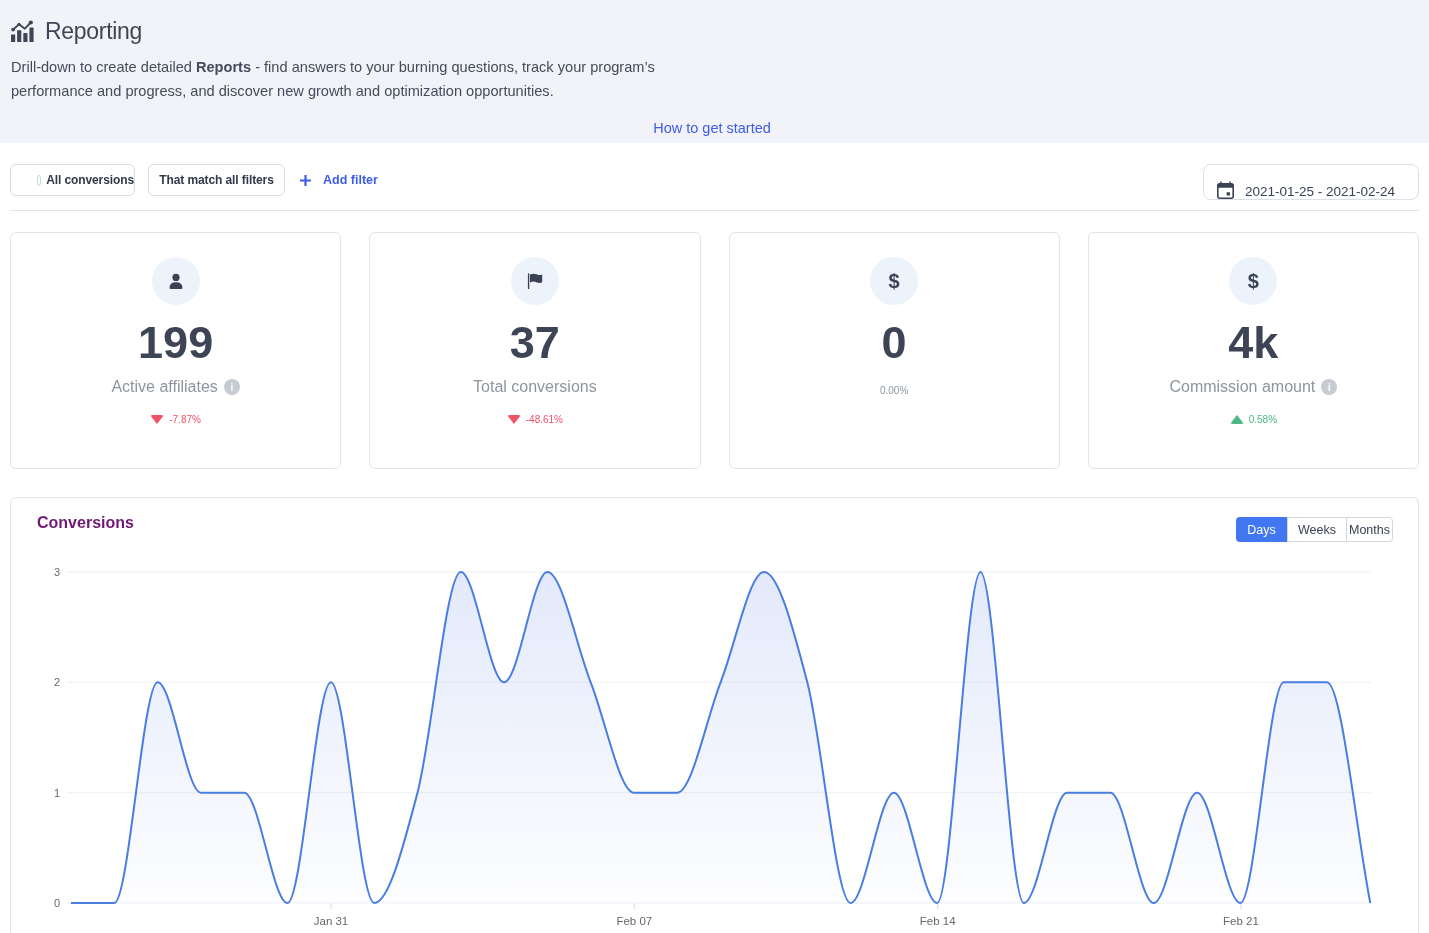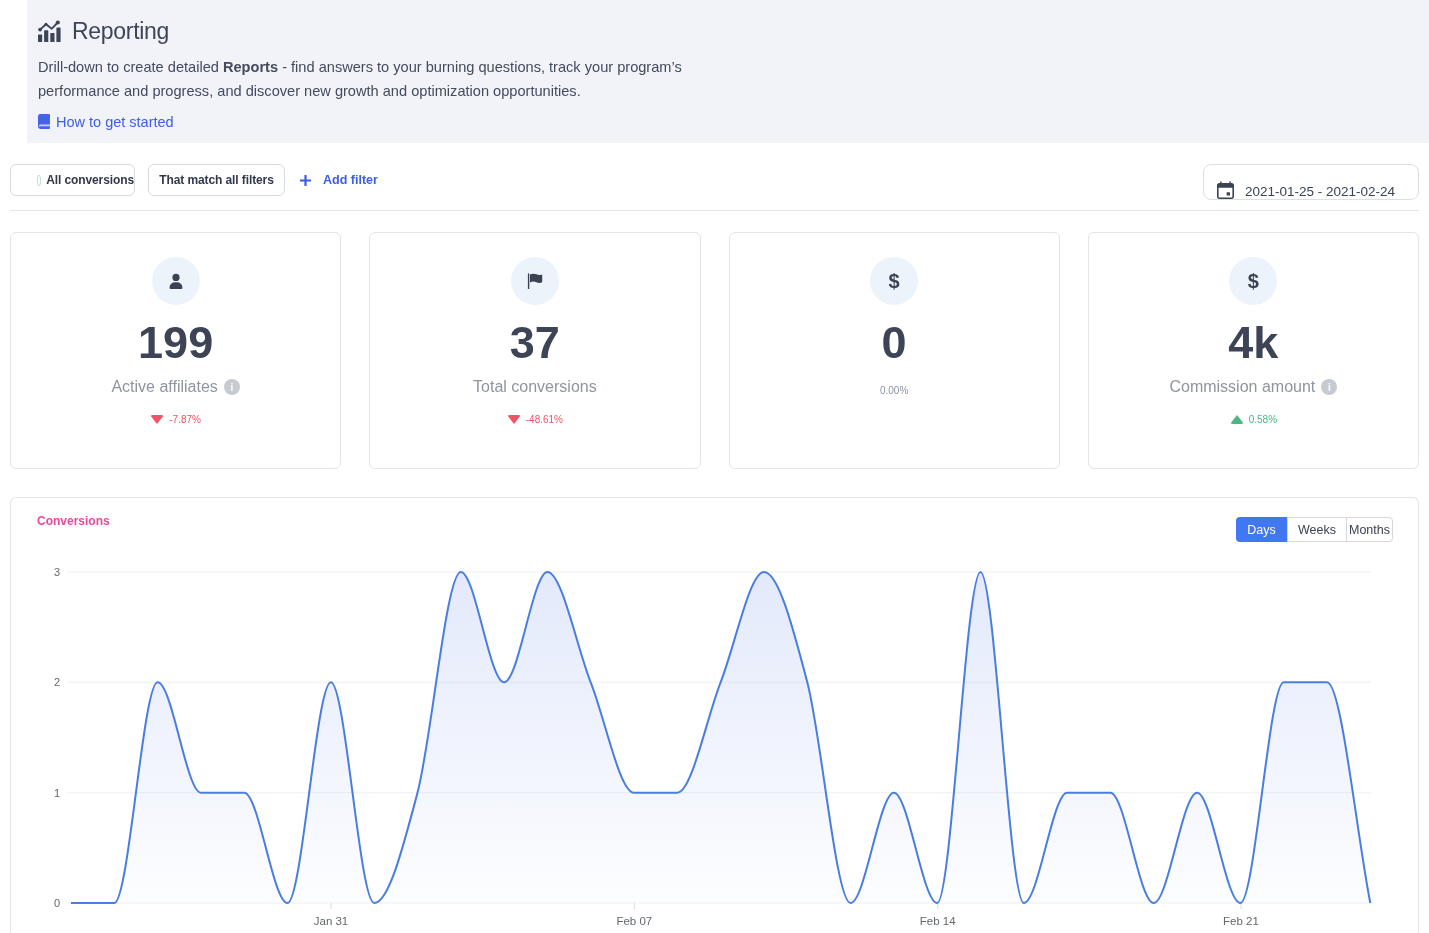--- a/index.html
+++ b/index.html
@@ -1,24 +1,24 @@
 <!DOCTYPE html>
 <html><head>
 <meta charset="utf-8">
 <style>
 * { margin:0; padding:0; box-sizing:border-box; }
 html,body { width:1429px; height:933px; overflow:hidden; background:#fff;
   font-family:"Liberation Sans", sans-serif; }
-.header { background:#f1f3f9; padding:19px 16px 14px 11px;margin-left:27px; }
+.header { background:#f1f3f9; padding:19px 16px 14px 11px; }
 .titlerow { display:flex; align-items:center; gap:11px; height:24px; }
 .titlerow svg { display:block; }
 .title { font-size:23px; letter-spacing:-0.3px; color:#3e4656; font-weight:400; }
 .desc { margin-top:12px; font-size:14.6px; line-height:24px; color:#434b5c; }
 .desc b { font-weight:700; }
-.howto { margin-top:11px; height:15px; display:flex; align-items:center; gap:6px; font-size:14.5px; color:#3d5ce8; font-weight:400; }
+.howto { margin-top:11px; height:15px; display:flex; align-items:center; gap:6px; font-size:14.5px; color:#3d5ce8; font-weight:400;flex-direction:column; }
 .filterrow { position:relative; margin:21px 10px 0 10px; height:36px; }
 .btn { position:absolute; top:0; height:32px; background:#fff; border:1px solid #d8dce2; border-radius:6px;
   display:flex; align-items:center; font-size:12px; letter-spacing:-0.1px; font-weight:700; color:#30394a; white-space:nowrap; }
 .btn1 { left:0; width:125px; padding-left:26px; gap:5px; }
 .btn1 .circ { width:11px; height:11px; border-radius:50%; border:1.5px solid #bfe0cf; }
 .btn2 { left:138px; width:137px; justify-content:center; }
 .addfilter { position:absolute; left:290px; top:0; height:32px; font-size:12.5px; font-weight:700; color:#3d5ce8; display:flex; align-items:center; gap:12px;justify-content:center;}
 .datebox { position:absolute; right:0; top:0; width:216px; height:36px; background:#fff; border:1px solid #dcdfe4;
   border-radius:8px; display:flex; align-items:flex-end; padding-left:13px; gap:11px; }
 .datebox span { font-size:13.5px; color:#3a4255; }
@@ -32,21 +32,21 @@
 .info { width:16px; height:16px; border-radius:50%; background:#c6cbd2; color:#fff; font-size:10px; font-weight:700;
   display:inline-flex; align-items:center; justify-content:center; }
 .delta { margin-top:18px; font-size:10px; display:flex; justify-content:center; align-items:center; gap:5px; }
 .delta.red { color:#ee5368; }
 .delta.green { color:#49b883; }
 .delta.gray { color:#8d95a3; }
 .tri-down { width:0; height:0; border-left:7px solid transparent; border-right:7px solid transparent; border-top:9px solid #ee5368; border-radius:3px;}
 .tri-up { width:0; height:0; border-left:7px solid transparent; border-right:7px solid transparent; border-bottom:9px solid #49b883; border-radius:3px;}
 .chartcard { position:relative; margin:28px 10px 0 10px; height:450px; background:#fff; border:1px solid #e2e5e9;
   border-radius:6px 6px 0 0; border-bottom:none; }
-.charttitle { position:absolute; left:26px; top:16px; font-size:12px; font-weight:700; color:#ec4899; }
+.charttitle { position:absolute; left:26px; top:16px; font-size:16px; font-weight:700; color:#701a75; }
 .toggle { position:absolute; right:25px; top:19px; display:flex; height:25px; }
 .toggle div { font-size:12.5px; display:flex; align-items:center; justify-content:center; }
 .tg-days { width:51px; background:#4177f0; color:#fff; border-radius:4px 0 0 4px; }
 .tg-weeks { width:59px; background:#fff; color:#3a4150; border:1px solid #d4d7dc; border-right:none; }
 .tg-months { width:47px; background:#fff; color:#3a4150; border:1px solid #d4d7dc; border-radius:0 4px 4px 0; }
 .chartsvg { position:absolute; left:0; top:0; }
 </style>
 </head>
 <body>
 <div class="header">

